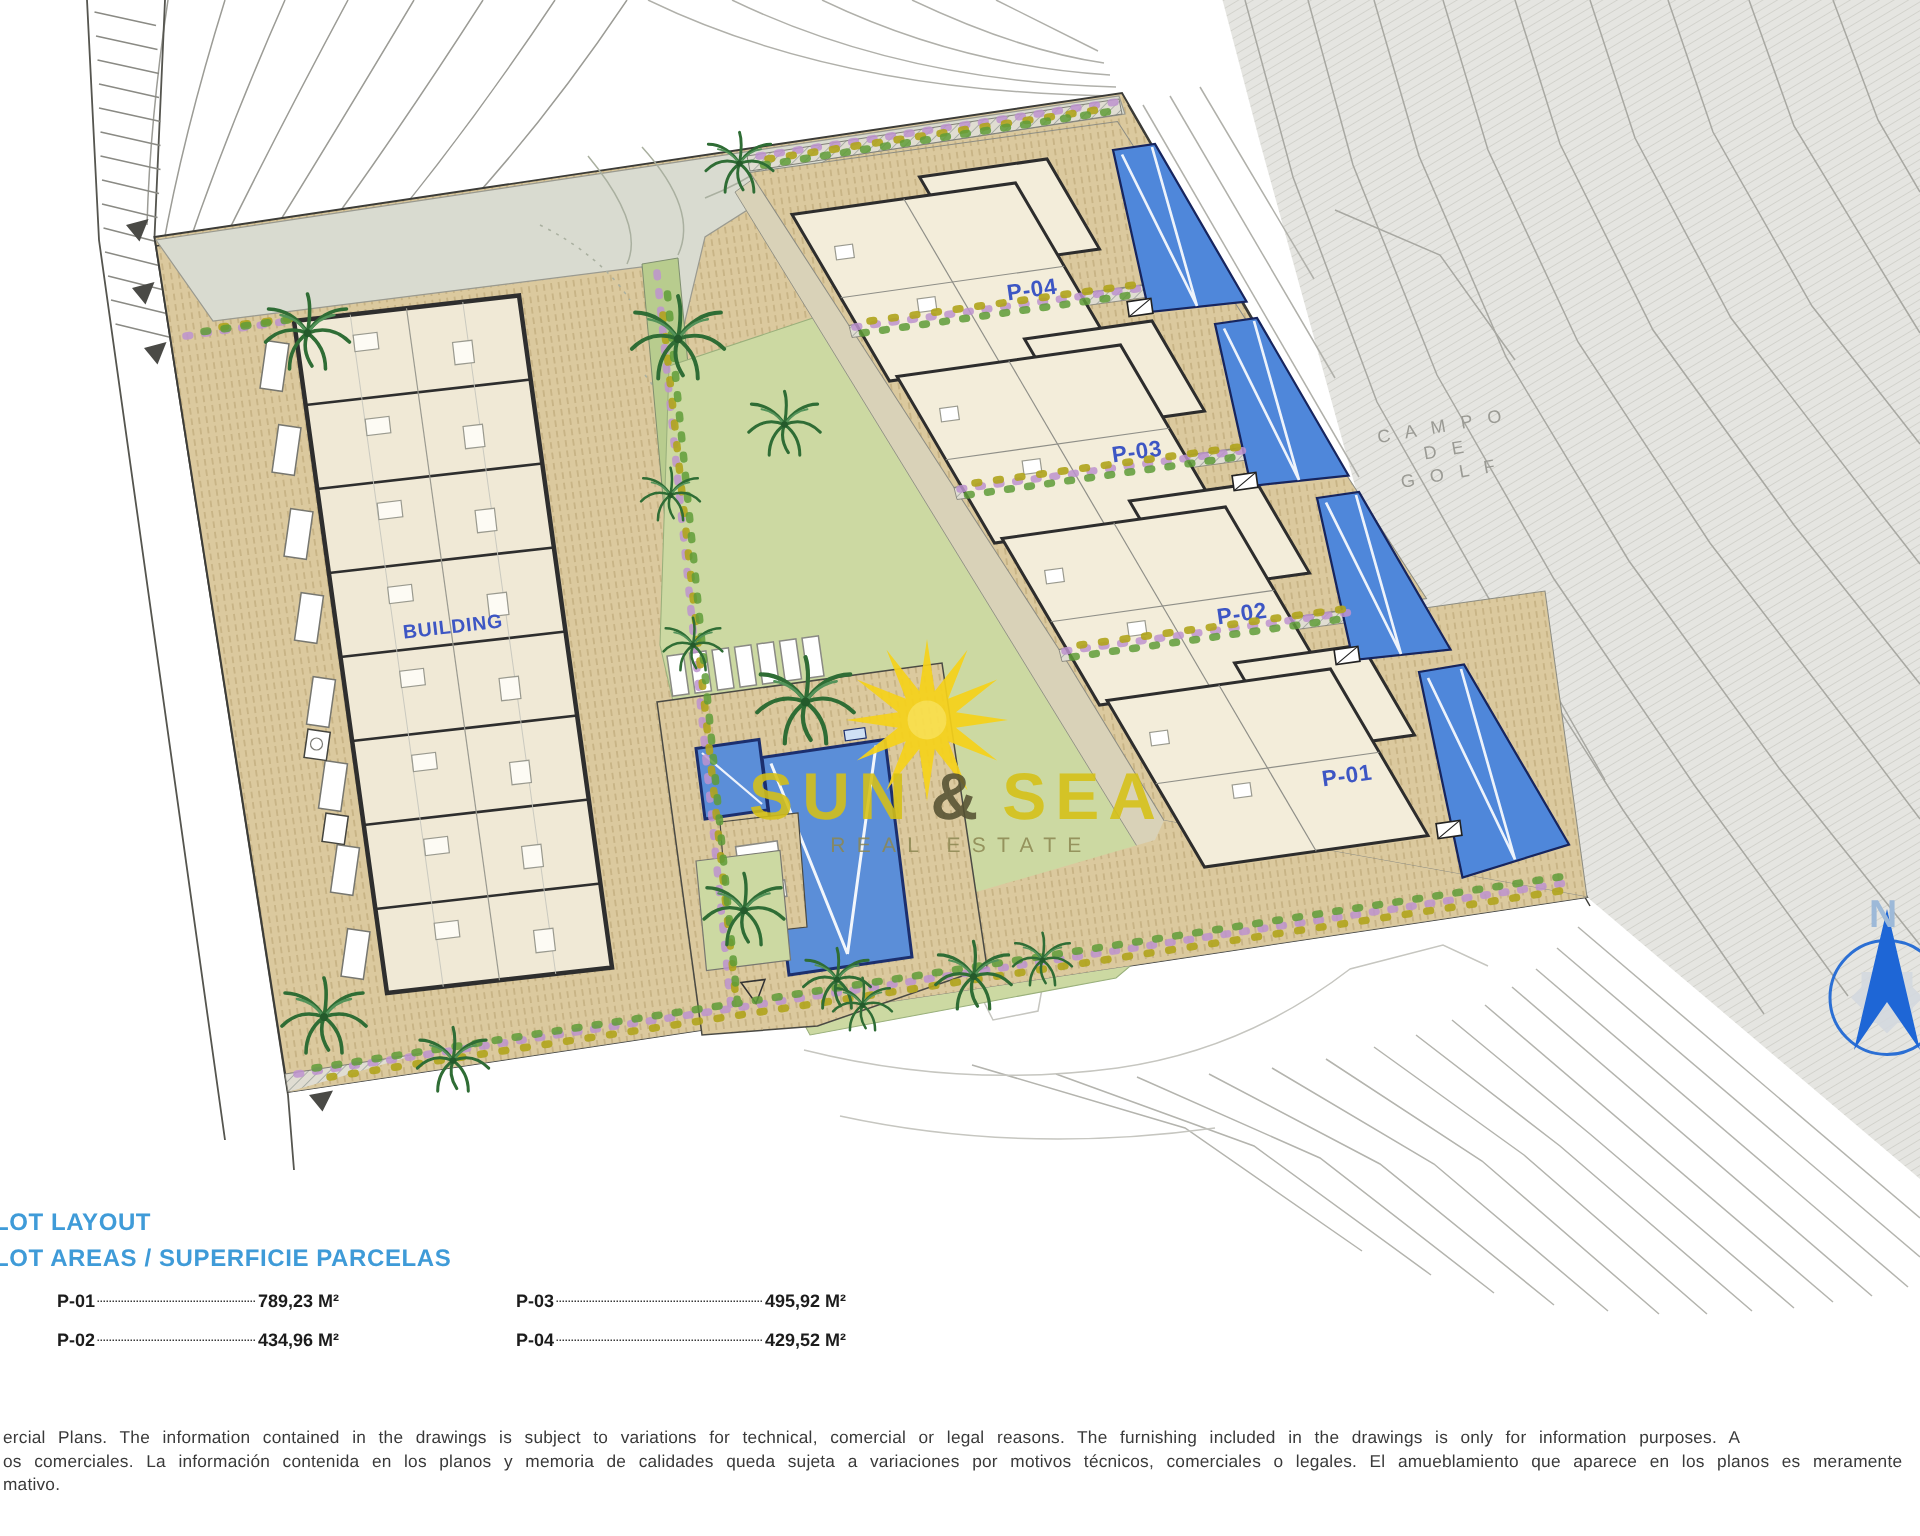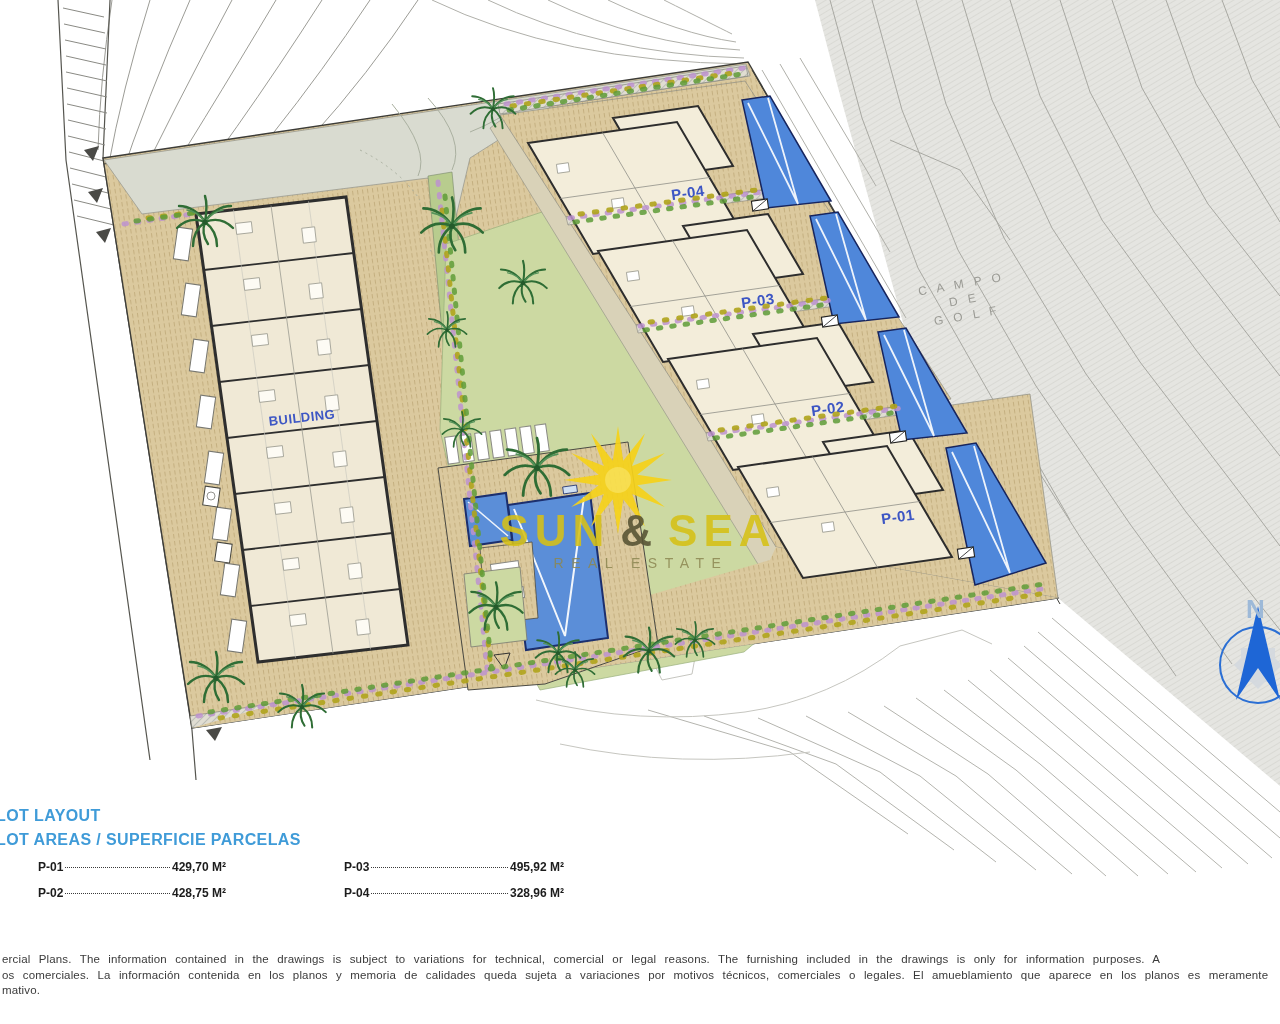--- a/index.html
+++ b/index.html
@@ -403,38 +403,38 @@
 </svg>
 
   <div class="legend">
     <div class="legend-title t1">LOT LAYOUT</div>
     <div class="legend-title t2">LOT AREAS / SUPERFICIE PARCELAS</div>
     <div class="legend-cols">
       <div class="legend-col c1">
         <div class="legend-row">
           <span>P-01</span>
           <span class="leader"></span>
-          <span>429,70 M²</span>
+          <span>789,23 M²</span>
         </div>
         <div class="legend-row">
           <span>P-02</span>
           <span class="leader"></span>
-          <span>428,75 M²</span>
+          <span>434,96 M²</span>
         </div>
       </div>
       <div class="legend-col c2">
         <div class="legend-row">
           <span>P-03</span>
           <span class="leader"></span>
           <span>495,92 M²</span>
         </div>
         <div class="legend-row">
           <span>P-04</span>
           <span class="leader"></span>
-          <span>328,96 M²</span>
+          <span>429,52 M²</span>
         </div>
       </div>
     </div>
   </div>
 
   <div class="disclaimer">
     <div>ercial Plans. The information contained in the drawings is subject to variations for technical, comercial or legal reasons. The furnishing included in the drawings is only for information purposes. A</div>
     <div>os comerciales. La información contenida en los planos y memoria de calidades queda sujeta a variaciones por motivos técnicos, comerciales o legales. El amueblamiento que aparece en los planos es meramente</div>
     <div>mativo.</div>
   </div>

